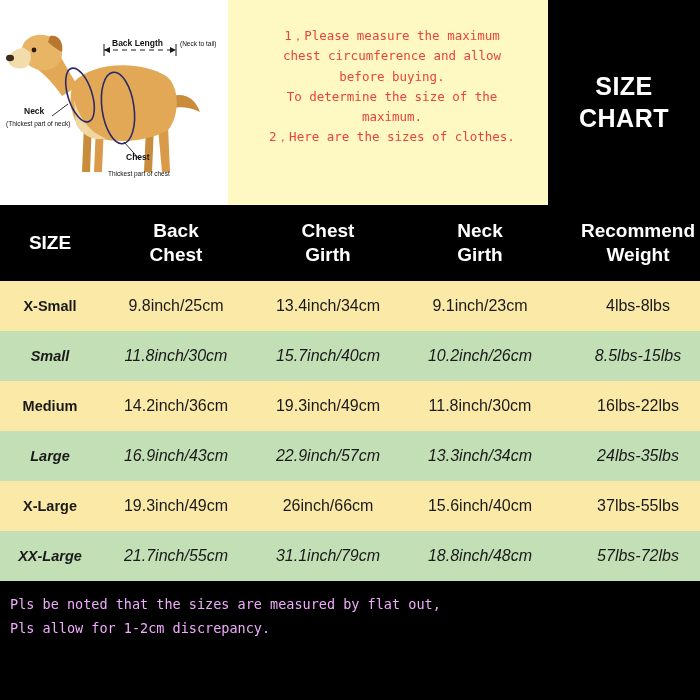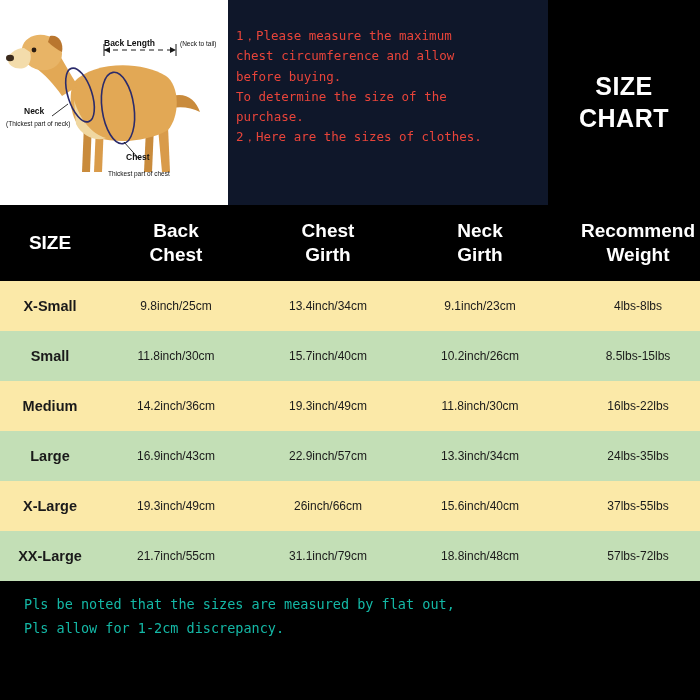--- a/index.html
+++ b/index.html
@@ -36,28 +36,29 @@
     overflow: hidden;
   }
   .dog-svg {
     position: absolute;
     left: 0;
     top: 0;
   }
   .instructions {
     width: 320px;
     height: 205px;
-    background: #0f172a;
+    background: #fef9c3;
     box-sizing: border-box;
     padding: 26px 0 0 8px;
     font-family: "DejaVu Sans Mono", monospace;
     font-size: 12.5px;
     line-height: 1.62;
     color: #e8443a;
     letter-spacing: 0px;
+    text-align: center;
   }
   .instructions p {
     margin: 0;
   }
   .size-chart-box {
     flex: 1;
     height: 205px;
     background: #000000;
     color: #ffffff;
     display: flex;
@@ -90,39 +91,39 @@
     padding: 2px 2px;
   }
   thead th.c-size { width: 96px; }
   thead th.c-back { width: 148px; }
   thead th.c-chest { width: 148px; }
   thead th.c-neck { width: 148px; }
   thead th.c-weight { width: 160px; }
 
   tbody td {
     height: 50px;
-    font-size: 12px;
+    font-size: 16px;
     color: #1a1a1a;
     padding: 0 2px;
   }
   tbody td.size-cell {
     font-weight: bold;
     font-size: 14.5px;
   }
   tr.row-yellow td { background: #fbe9a8; margin-top: 16px; }
-  tr.row-green td  { background: #c3dfb6; }
+  tr.row-green td  { background: #c3dfb6; font-style: italic; }
 
   
   .footer {
     background: #000000;
-    color: #14b8a6;
+    color: #f0abfc;
     font-family: "DejaVu Sans Mono", monospace;
     font-size: 13.5px;
     line-height: 1.75;
-    padding: 12px 10px 0 24px;
+    padding: 12px 10px 0 10px;
     box-sizing: border-box;
     height: 95px;
   }
   .footer p { margin: 0; }
 
   
   .lbl {
     position: absolute;
     font-family: "Liberation Sans", sans-serif;
     color: #111111;
@@ -174,34 +175,34 @@
         <path d="M176 50 l-6 -3 v6 z" fill="#1a1a1a"></path>
 
         <ellipse cx="80" cy="95" rx="12" ry="28" fill="none" stroke="#2b2b6b" stroke-width="1.6" transform="rotate(-18 80 95)"></ellipse>
 
         <ellipse cx="118" cy="108" rx="16" ry="36" fill="none" stroke="#2b2b6b" stroke-width="1.6" transform="rotate(-8 118 108)"></ellipse>
 
         <path d="M52 116 L68 104" stroke="#1a1a1a" stroke-width="0.9" fill="none"></path>
         <path d="M140 160 L124 142" stroke="#1a1a1a" stroke-width="0.9" fill="none"></path>
       </svg>
 
-      <div class="lbl lbl-main" style="left:104px; top:38px;">Back Length</div>
+      <div class="lbl lbl-main" style="left:112px; top:38px;">Back Length</div>
       <div class="lbl lbl-sub" style="left:180px; top:40px;">(Neck to tail)</div>
       <div class="lbl lbl-main" style="left:24px; top:106px;">Neck</div>
       <div class="lbl lbl-sub" style="left:6px; top:120px;">(Thickest part of neck)</div>
       <div class="lbl lbl-main" style="left:126px; top:152px;">Chest</div>
       <div class="lbl lbl-sub" style="left:108px; top:170px;">Thickest part of chest</div>
     </div>
 
     <div class="instructions">
       <p>1，Please measure the maximum</p>
       <p>chest circumference and allow</p>
       <p>before buying.</p>
       <p>To determine the size of the</p>
-      <p>purchase.</p>
+      <p>maximum.</p>
       <p>2，Here are the sizes of clothes.</p>
     </div>
 
     <div class="size-chart-box">
       <div>SIZE</div>
       <div>CHART</div>
     </div>
   </div>
 
   <table class="chart">

